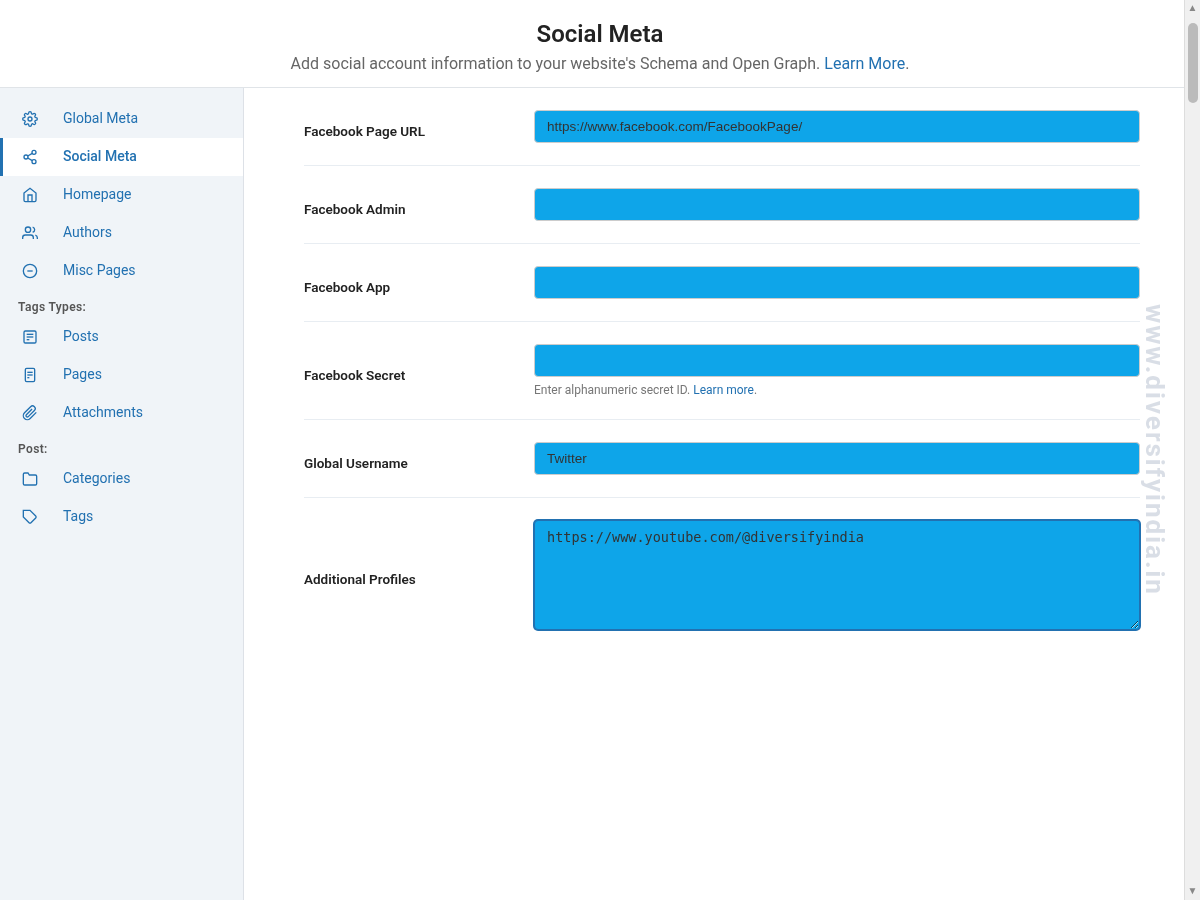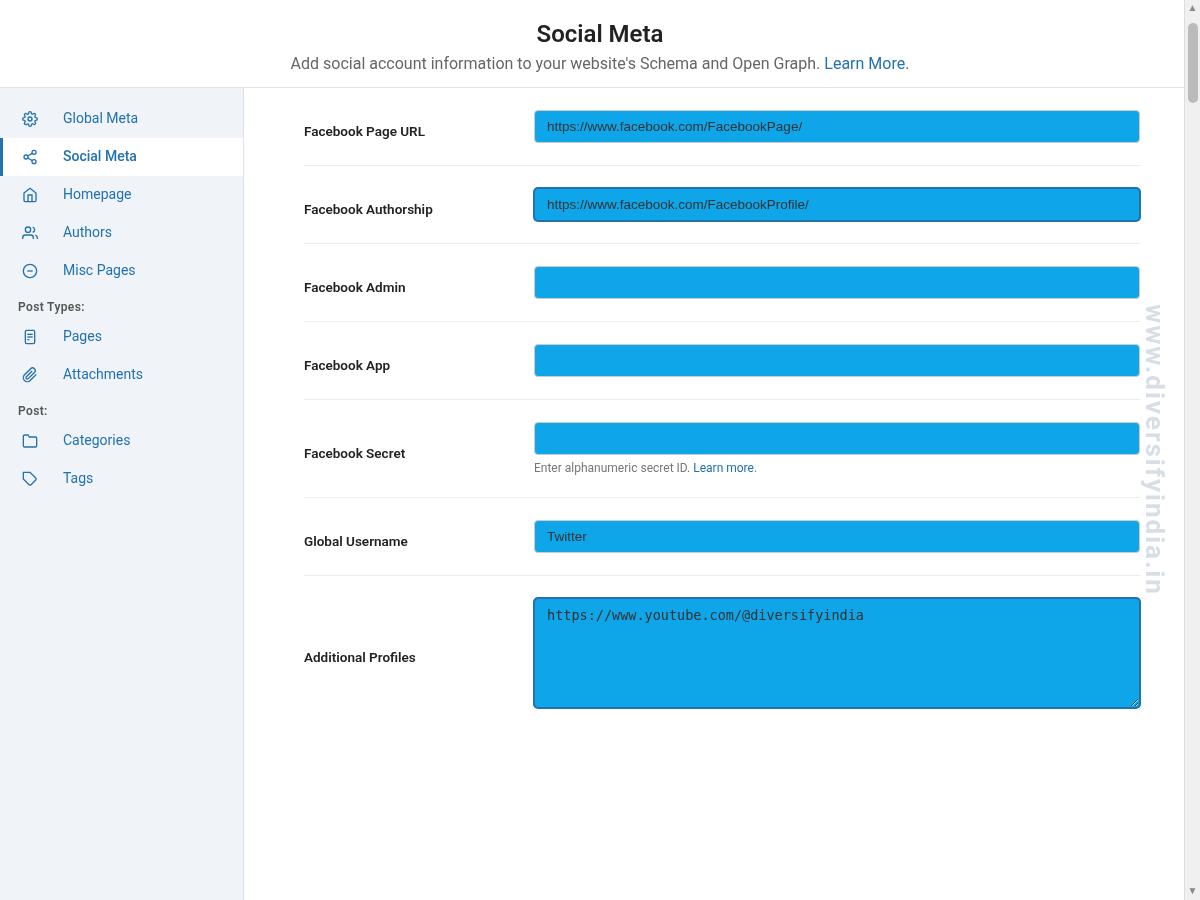--- a/index.html
+++ b/index.html
@@ -257,22 +257,33 @@
       <div class="sidebar-item">
         <span class="icon">
           <svg width="16" height="16" viewBox="0 0 24 24" fill="none" stroke="currentColor" stroke-width="2">
             <circle cx="12" cy="12" r="10"></circle>
             <line x1="8" y1="12" x2="16" y2="12"></line>
           </svg>
         </span>
         <span>Misc Pages</span>
       </div>
 
-      <div class="sidebar-section-label">Post Types:</div>
-
+      <div class="sidebar-section-label">Tags Types:</div>
+
+      <div class="sidebar-item">
+        <span class="icon">
+          <svg width="16" height="16" viewBox="0 0 24 24" fill="none" stroke="currentColor" stroke-width="2">
+            <rect x="3" y="3" width="18" height="18" rx="2" ry="2"></rect>
+            <line x1="7" y1="8" x2="17" y2="8"></line>
+            <line x1="7" y1="12" x2="17" y2="12"></line>
+            <line x1="7" y1="16" x2="11" y2="16"></line>
+          </svg>
+        </span>
+        <span>Posts</span>
+      </div>
 
       <div class="sidebar-item">
         <span class="icon">
           <svg width="16" height="16" viewBox="0 0 24 24" fill="none" stroke="currentColor" stroke-width="2">
             <rect x="5" y="2" width="14" height="20" rx="2" ry="2"></rect>
             <line x1="8" y1="8" x2="16" y2="8"></line>
             <line x1="8" y1="12" x2="16" y2="12"></line>
             <line x1="8" y1="16" x2="11" y2="16"></line>
           </svg>
         </span>
@@ -313,26 +324,20 @@
     <div class="content-area">
       <div class="form-section">
 
         <div class="form-row">
           <div class="form-label">Facebook Page URL</div>
           <div class="form-field">
             <input type="text" class="form-input" value="https://www.facebook.com/FacebookPage/" style="">
           </div>
         </div>
 
-        <div class="form-row">
-          <div class="form-label">Facebook Authorship</div>
-          <div class="form-field">
-            <input type="text" class="form-input focused" value="https://www.facebook.com/FacebookProfile/" style="">
-          </div>
-        </div>
 
         <div class="form-row">
           <div class="form-label">Facebook Admin</div>
           <div class="form-field">
             <input type="text" class="form-input" style="">
           </div>
         </div>
 
         <div class="form-row">
           <div class="form-label">Facebook App</div>

